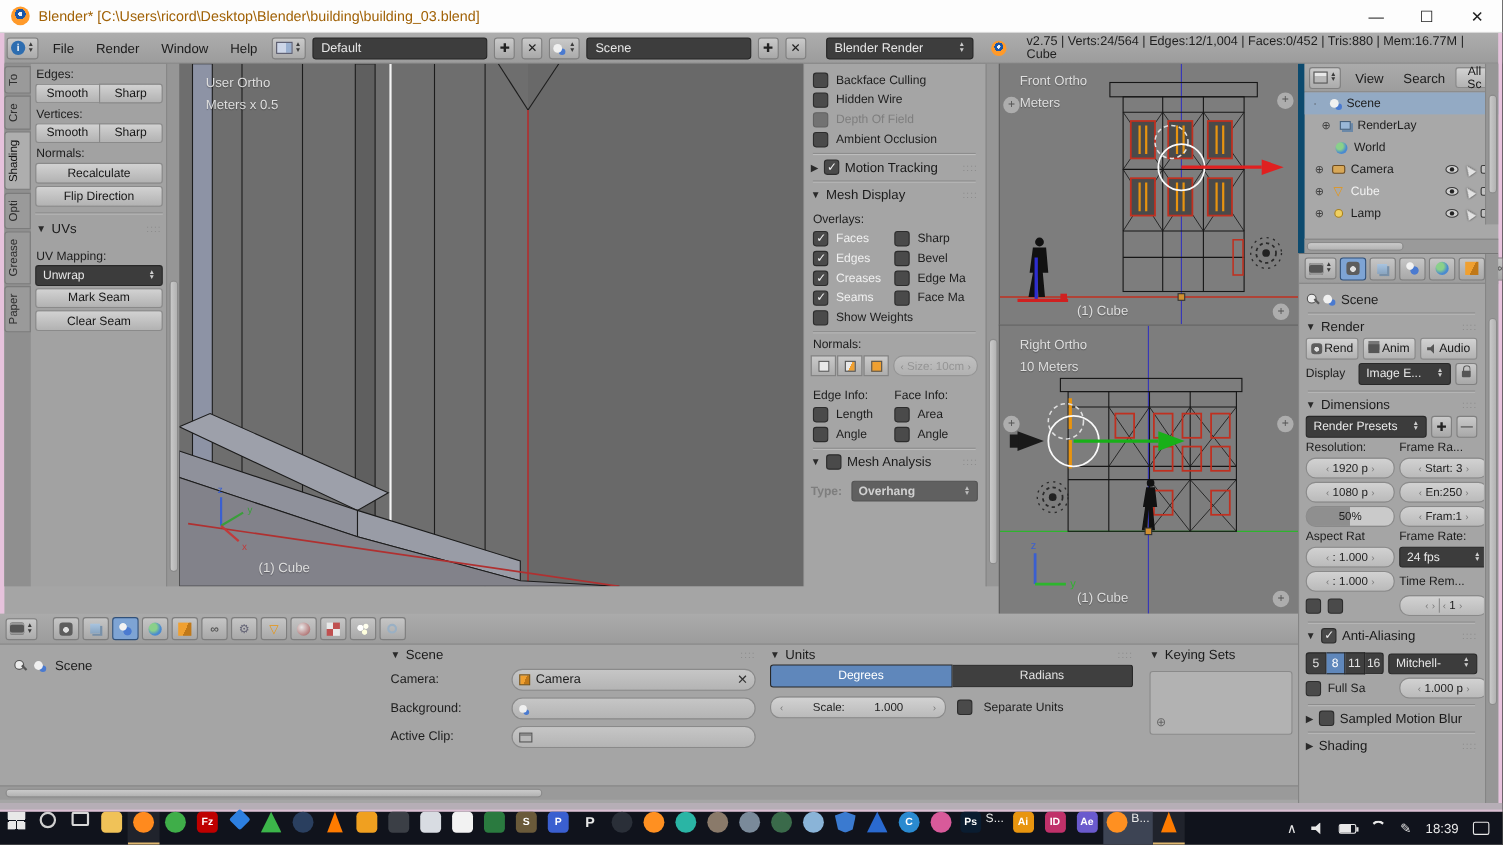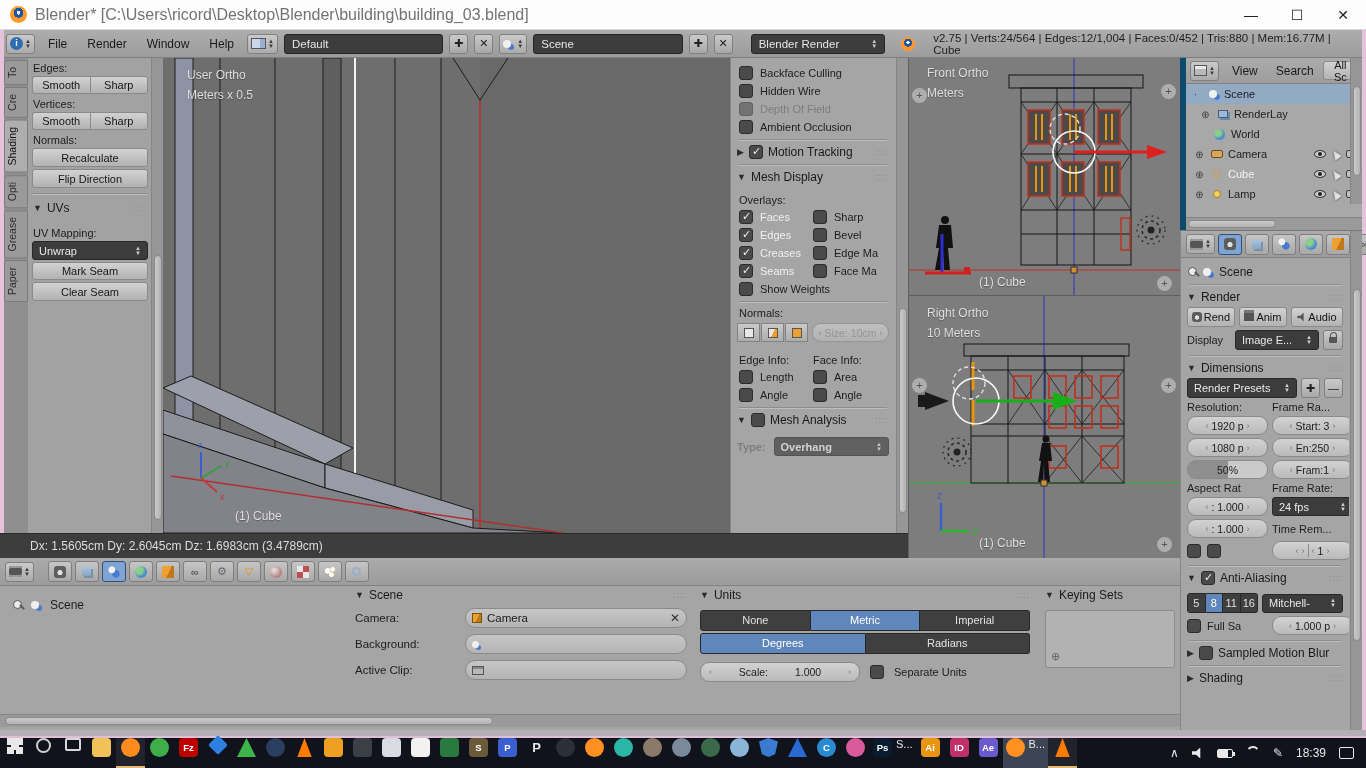--- a/index.html
+++ b/index.html
@@ -2,21 +2,21 @@
 <html><head>
 <meta charset="utf-8">
 <style>
   html,body{margin:0;padding:0;background:#000;}
   *{box-sizing:border-box;font-family:"Liberation Sans",sans-serif;}
   .screen{position:relative;width:1366px;height:768px;overflow:hidden;background:#a5a5a5;}
   .abs{position:absolute;}
   
   #titlebar{top:0;left:0;width:1366px;height:30px;background:#fdfdfd;display:flex;align-items:center;border-bottom:1px solid #d8d8d8;}
   .blogo{width:17px;height:17px;border-radius:50%;background:radial-gradient(circle at 50% 40%,#f4f4f4 0 14%,#1a56a8 15% 36%,#ff9a2a 37%);margin:0 8px 0 10px;}
-  #titlebar .ttext{font-size:16px;color:#737373;text-align:center;}
+  #titlebar .ttext{font-size:13px;color:#a16207;text-align:center;}
   .winctl{margin-left:auto;display:flex;height:30px;}
   .winctl span{width:46px;text-align:center;line-height:30px;font-size:14px;color:#222;}
   
   #topheader{top:30px;left:0;width:1366px;height:28px;background:linear-gradient(#adadad,#9c9c9c);border-bottom:1px solid #7e7e7e;display:flex;align-items:center;gap:6px;padding:0 6px;}
   .ebtn{height:20px;background:linear-gradient(#cacaca,#ababab);border:1px solid #808080;border-radius:3px;display:flex;align-items:center;padding:0 3px;gap:2px;}
   .einfo{width:13px;height:13px;border-radius:50%;background:#2d6db0;color:#fff;font-size:9px;line-height:13px;text-align:center;font-weight:bold;}
   .carets{display:flex;flex-direction:column;line-height:5px;font-size:6px;color:#3a3a3a;}
   .menuitem{font-size:12px;color:#1a1a1a;padding:0 7px;}
   .dfield{height:20px;background:#3d3d3d;border:1px solid #262626;border-radius:3px;color:#e6e6e6;font-size:11.5px;display:flex;align-items:center;padding:0 7px;}
   .sqbtn{width:19px;height:20px;background:linear-gradient(#cacaca,#a8a8a8);border:1px solid #808080;border-radius:3px;font-size:11px;color:#222;display:flex;align-items:center;justify-content:center;}
@@ -903,23 +903,20 @@
         <span class="tri">▶</span>
         <span>Shading</span>
         <span class="dots">::::</span>
       </div>
     </div>
     <div class="vscroll">
         <div class="vthumb" style="top:58px;height:352px;"></div>
       </div>
   </div>
 
-  <div class="abs" id="tbar">
-    <span class="ttext">Dx: 1.5605cm  Dy: 2.6045cm  Dz: 1.6983cm (3.4789cm)</span>
-  </div>
 
   <div class="abs" id="beditor">
     <div class="hdr">
       <span class="ebtn">
         <span style="width:13px;height:11px;background:#555;border-radius:2px;box-shadow:inset 0 2px 0 #999,inset 0 -2px 0 #999;"></span>
         <span class="carets">
             <span>▲</span>
             <span>▼</span>
           </span>
       </span>
@@ -994,25 +991,20 @@
             <span class="fclip"></span>
           </span>
       </div>
     </div>
 
     <div class="bpanel" style="left:700px;top:30px;width:330px;">
       <div class="phdr">
         <span class="tri">▼</span>
         <span>Units</span>
         <span class="dots">::::</span>
-      </div>
-      <div class="segdark" style="margin-top:8px;">
-        <span style="line-height:19px;height:21px;">None</span>
-        <span class="sel" style="line-height:19px;height:21px;">Metric</span>
-        <span style="line-height:19px;height:21px;">Imperial</span>
       </div>
       <div class="segdark" style="margin-top:2px;">
         <span class="sel" style="line-height:19px;height:21px;">Degrees</span>
         <span style="line-height:19px;height:21px;">Radians</span>
       </div>
       <div class="prow" style="margin-top:8px;gap:10px;">
         <span class="pill h20" style="width:160px;justify-content:space-between;padding:0 8px;">
           <span class="pa">‹</span>
           <span>Scale:</span>
           <span>1.000</span>

